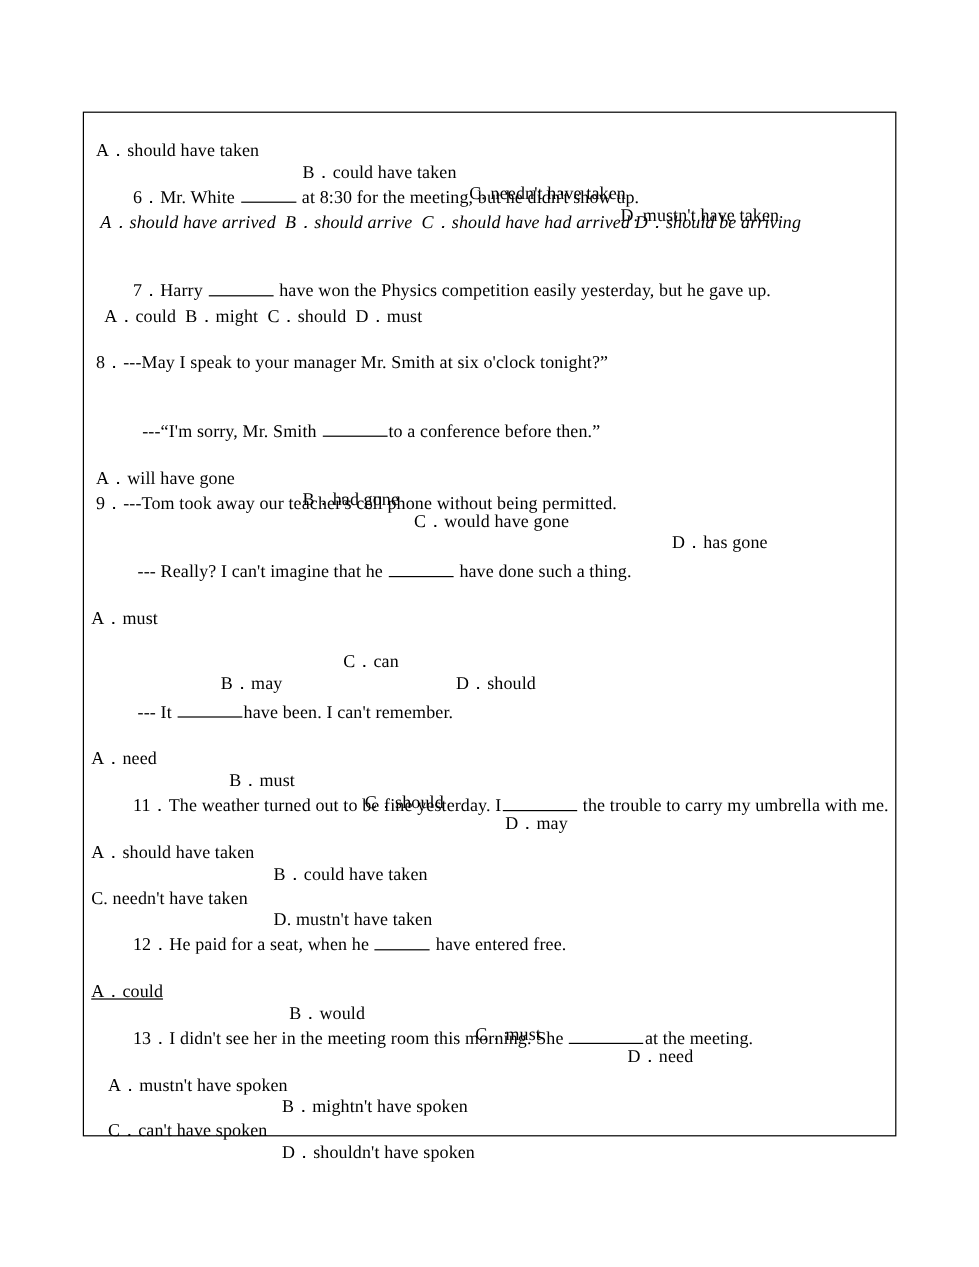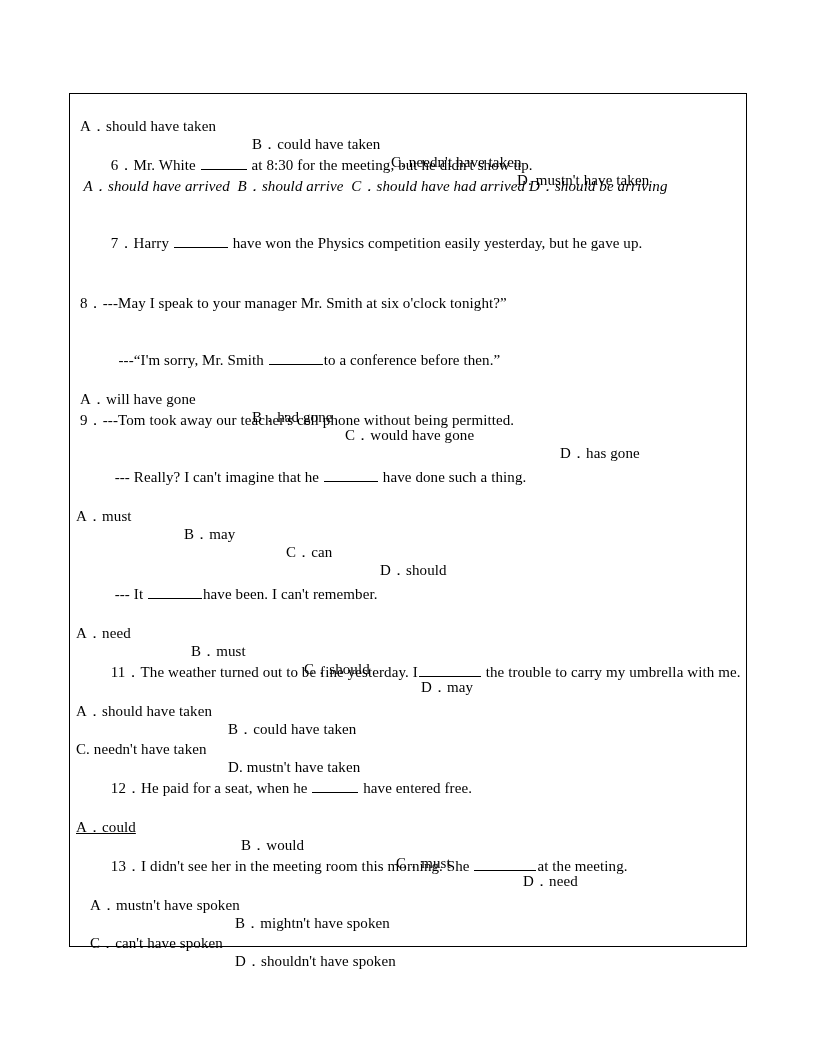--- a/index.html
+++ b/index.html
@@ -89,39 +89,40 @@
       </div>
 
       <div class="line" style="left:10px; top:44px;">
         <span>6．Mr. White </span><span class="blank blank-md"></span><span> at 8:30 for the meeting, but he didn't show up.</span>
       </div>
       <div class="line" style="left:10px; top:83px;font-style:italic;"> A．should have arrived  B．should arrive  C．should have had arrived D．should be arriving</div>
 
       <div class="line" style="left:10px; top:122px;">
         <span>7．Harry </span><span class="blank blank-lg"></span><span> have won the Physics competition easily yesterday, but he gave up.</span>
       </div>
+      <div class="line" style="left:10px; top:161px;">  A．could  B．might  C．should  D．must</div>
 
       <div class="line" style="left:10px; top:200px;text-align:center;">8．---May I speak to your manager Mr. Smith at six o'clock tonight?”</div>
       <div class="line" style="left:10px; top:239px;">
         <span>  ---“I'm sorry, Mr. Smith </span><span class="blank blank-lg"></span><span>to a conference before then.”</span>
       </div>
       <div class="line" style="left:10px; top:278px;">
         <span class="opt" style="left:0px;">A．will have gone</span>
         <span class="opt" style="left:172px;">B．had gone</span>
         <span class="opt" style="left:265px;">C．would have gone</span>
         <span class="opt" style="left:464px;margin-left:16px;">D．has gone</span>
       </div>
 
       <div class="line" style="left:10px; top:317px;">9．---Tom took away our teacher's cell phone without being permitted.</div>
       <div class="line" style="left:10px; top:356px;">
         <span> --- Really? I can't imagine that he </span><span class="blank blank-lg"></span><span> have done such a thing.</span>
       </div>
       <div class="line" style="left:6px; top:395px;">
         <span class="opt" style="left:0px;">A．must</span>
-        <span class="opt" style="left:108px;">B．may</span>
+        <span class="opt" style="left:108px;margin-top:36px;">B．may</span>
         <span class="opt" style="left:210px;">C．can</span>
         <span class="opt" style="left:304px;">D．should</span>
       </div>
 
       <div class="line" style="left:10px; top:473px;">
         <span> --- It </span><span class="blank blank-lg"></span><span>have been. I can't remember.</span>
       </div>
       <div class="line" style="left:6px; top:512px;">
         <span class="opt" style="left:0px;">A．need</span>
         <span class="opt" style="left:115px;">B．must</span>

